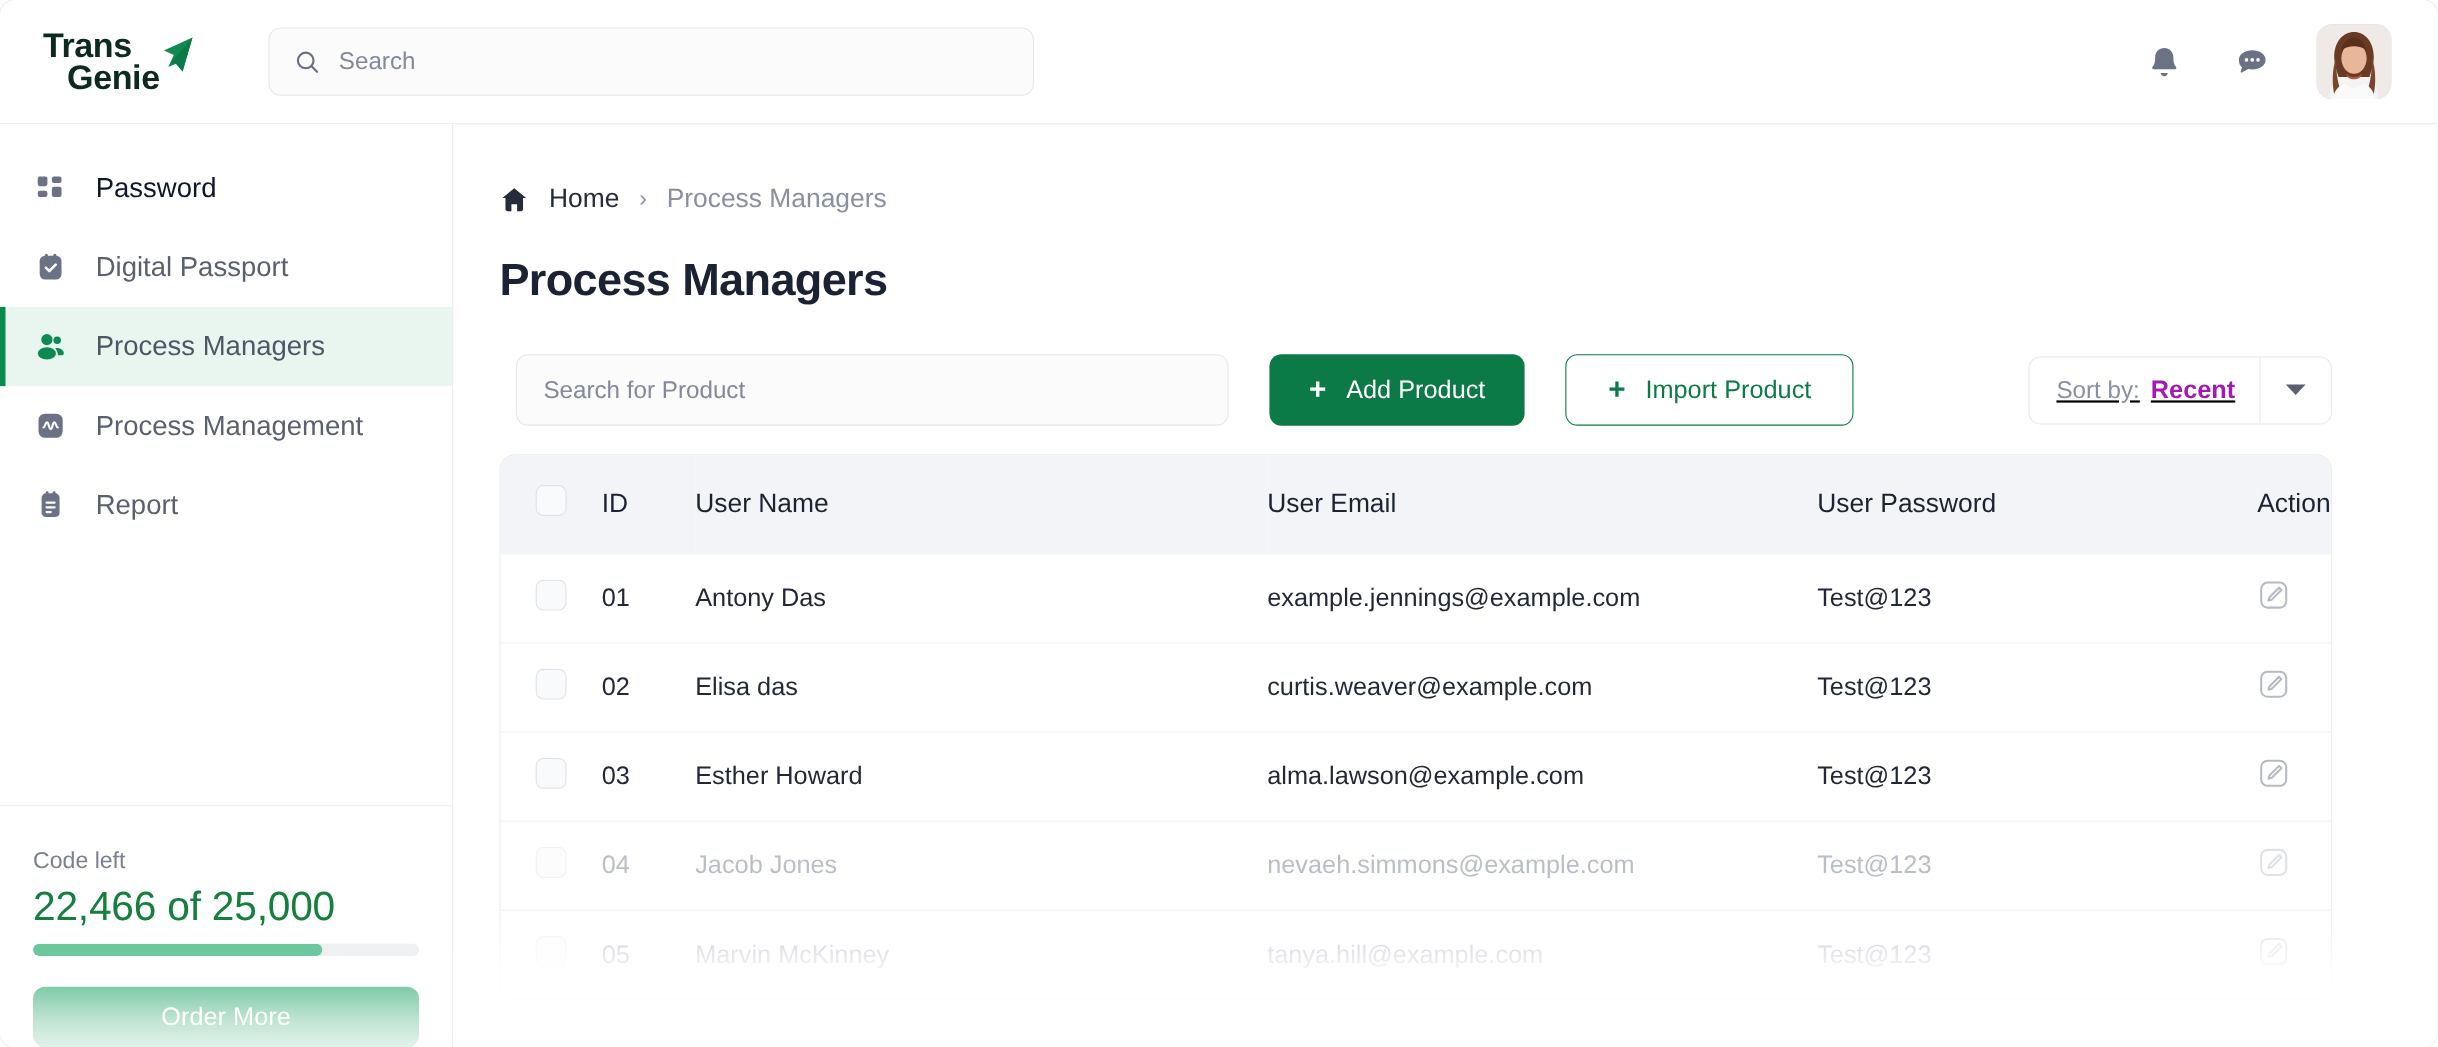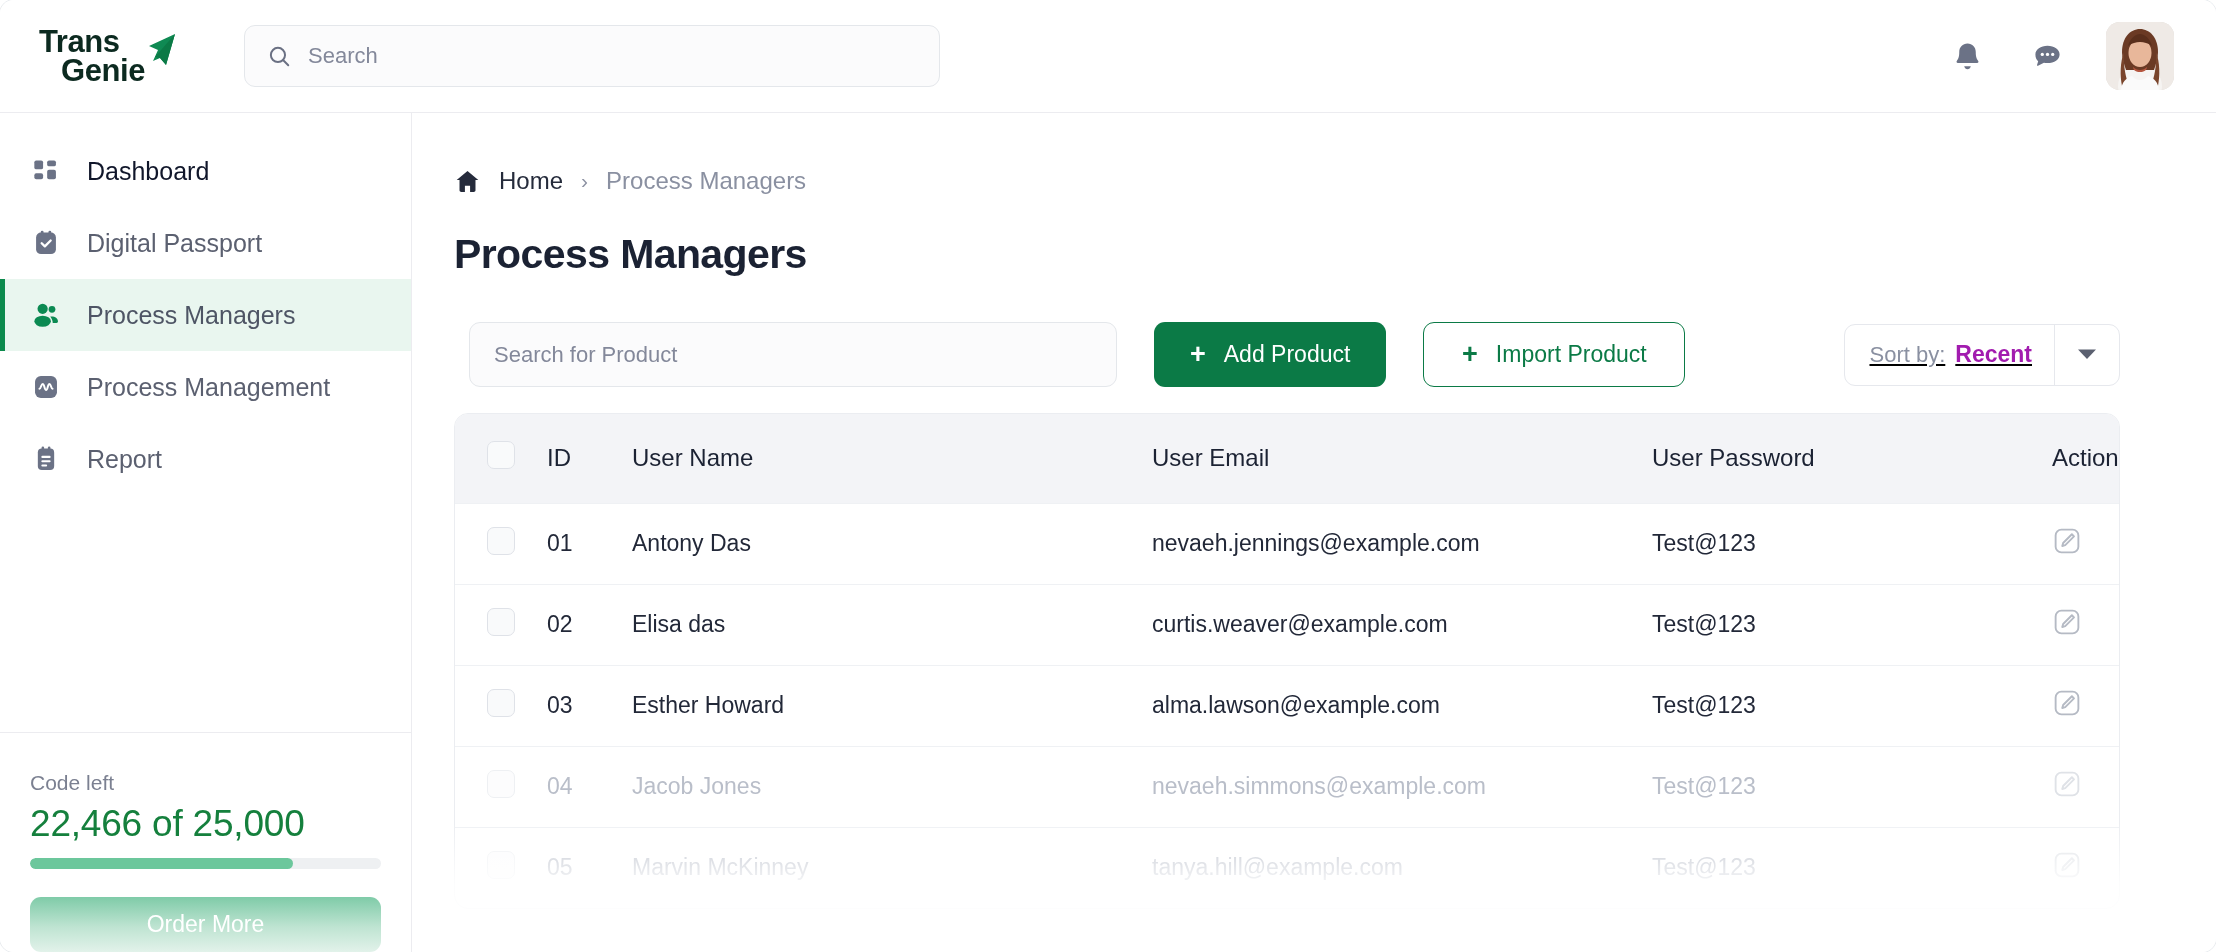--- a/index.html
+++ b/index.html
@@ -375,21 +375,21 @@
 
       <div class="nav-item first">
         <span class="nav-icon">
           <svg width="28" height="28" viewBox="0 0 24 24">
             <rect x="2" y="3" width="7.5" height="7.5" rx="1.6" fill="#6b7286"></rect>
             <rect x="13" y="3" width="7.5" height="5" rx="1.6" fill="#6b7286"></rect>
             <rect x="2" y="14" width="7.5" height="5" rx="1.6" fill="#6b7286"></rect>
             <rect x="13" y="11" width="7.5" height="8" rx="1.6" fill="#6b7286"></rect>
           </svg>
         </span>
-        <span class="nav-label">Dashboard</span>
+        <span class="nav-label">Password</span>
       </div>
 
       <div class="nav-item">
         <span class="nav-icon">
           <svg width="28" height="28" viewBox="0 0 24 24">
             <rect x="3.5" y="3" width="17" height="18.5" rx="4.2" fill="#6b7286"></rect>
             <rect x="7.5" y="1.4" width="2.4" height="4" rx="1.2" fill="#6b7286"></rect>
             <rect x="14.1" y="1.4" width="2.4" height="4" rx="1.2" fill="#6b7286"></rect>
             <path d="M8.3 12.2l2.7 2.7 5-5" stroke="#ffffff" stroke-width="2" fill="none" stroke-linecap="round" stroke-linejoin="round"></path>
           </svg>
@@ -506,21 +506,21 @@
                 <th>User Email</th>
                 <th>User Password</th>
                 <th class="col-action">Action</th>
               </tr>
             </thead>
             <tbody id="table-body">
                 <tr>
                   <td class="col-chk"><span class="chk"></span></td>
                   <td>01</td>
                   <td>Antony Das</td>
-                  <td>nevaeh.jennings@example.com</td>
+                  <td>example.jennings@example.com</td>
                   <td>Test@123</td>
                   <td class="col-action"><span class="edit-icon" style="color:#b5bac4">
                       <svg width="30" height="30" viewBox="0 0 24 24" fill="none">
                         <rect x="2.9" y="2.9" width="18.2" height="18.2" rx="4.6" stroke="currentColor" stroke-width="1.5"></rect>
                         <path d="M15.9 6.6 17.6 8.3 10.6 15.3 8.2 16l.7-2.4z" stroke="currentColor" stroke-width="1.5" stroke-linejoin="round"></path>
                       </svg>
                     </span></td>
                 </tr>
                 <tr>
                   <td class="col-chk"><span class="chk"></span></td>

